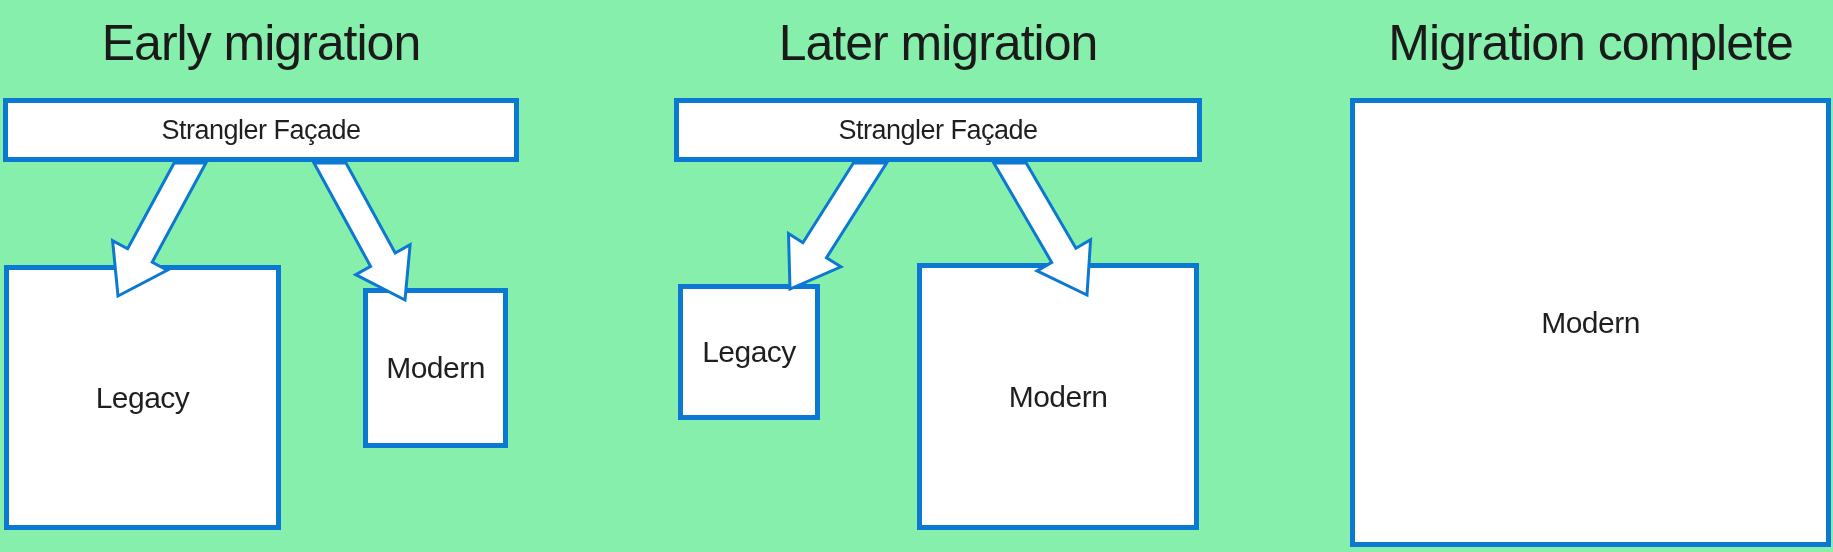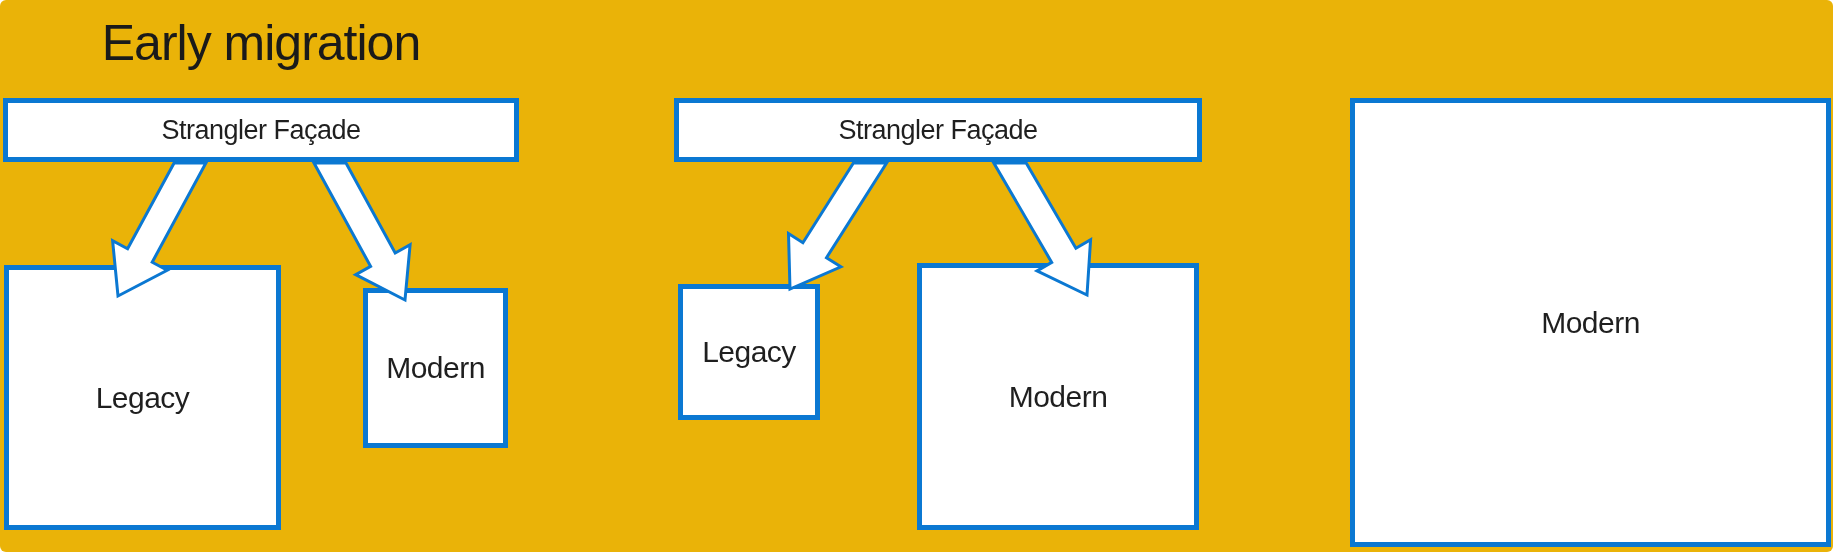--- a/index.html
+++ b/index.html
@@ -1,22 +1,21 @@
 <!DOCTYPE html>
 <html><head>
 <meta charset="utf-8">
 <style>
   html,body{margin:0;padding:0;background:#ffffff;}
   .canvas{
     position:relative;
     width:1833px;height:552px;
-    background:#eab308;
+    background:#86efac;
     font-family:"Liberation Sans",sans-serif;
     overflow:hidden;
-    border-radius:6px;
   }
   .panel-title{
     position:absolute;
     top:16px;
     text-align:center;
     font-size:50px;
     line-height:54px;
     letter-spacing:-1px;
     color:#1a1a1a;
     white-space:nowrap;
@@ -68,30 +67,32 @@
   <div class="box facade facade-1">
     <span>Strangler Façade</span>
   </div>
   <div class="box node legacy-1">
     <span>Legacy</span>
   </div>
   <div class="box node modern-1">
     <span>Modern</span>
   </div>
 
+  <div class="panel-title title-2">Later migration</div>
   <div class="box facade facade-2">
     <span>Strangler Façade</span>
   </div>
   <div class="box node legacy-2">
     <span>Legacy</span>
   </div>
   <div class="box node modern-2">
     <span>Modern</span>
   </div>
 
+  <div class="panel-title title-3">Migration complete</div>
   <div class="box node modern-3">
     <span>Modern</span>
   </div>
 
   <svg class="arrows" viewBox="0 0 1833 552" xmlns="http://www.w3.org/2000/svg">
     <polygon points="174.1,163 127.6,248.8 112.6,240.7 118,296 167.2,270.3 152.2,262.2 205.9,163"></polygon>
     <polygon points="314,163 370.6,266.4 355.7,274.6 405,300 410.1,244.8 395.2,253.0 346,163"></polygon>
     <polygon points="853.4,163 802.9,242.7 788.5,233.6 790,289 840.9,266.8 826.5,257.7 886.6,163"></polygon>
     <polygon points="993.8,163 1051.7,262.4 1037.0,270.9 1087,295 1090.6,239.7 1075.9,248.3 1026.2,163"></polygon>
   </svg>

